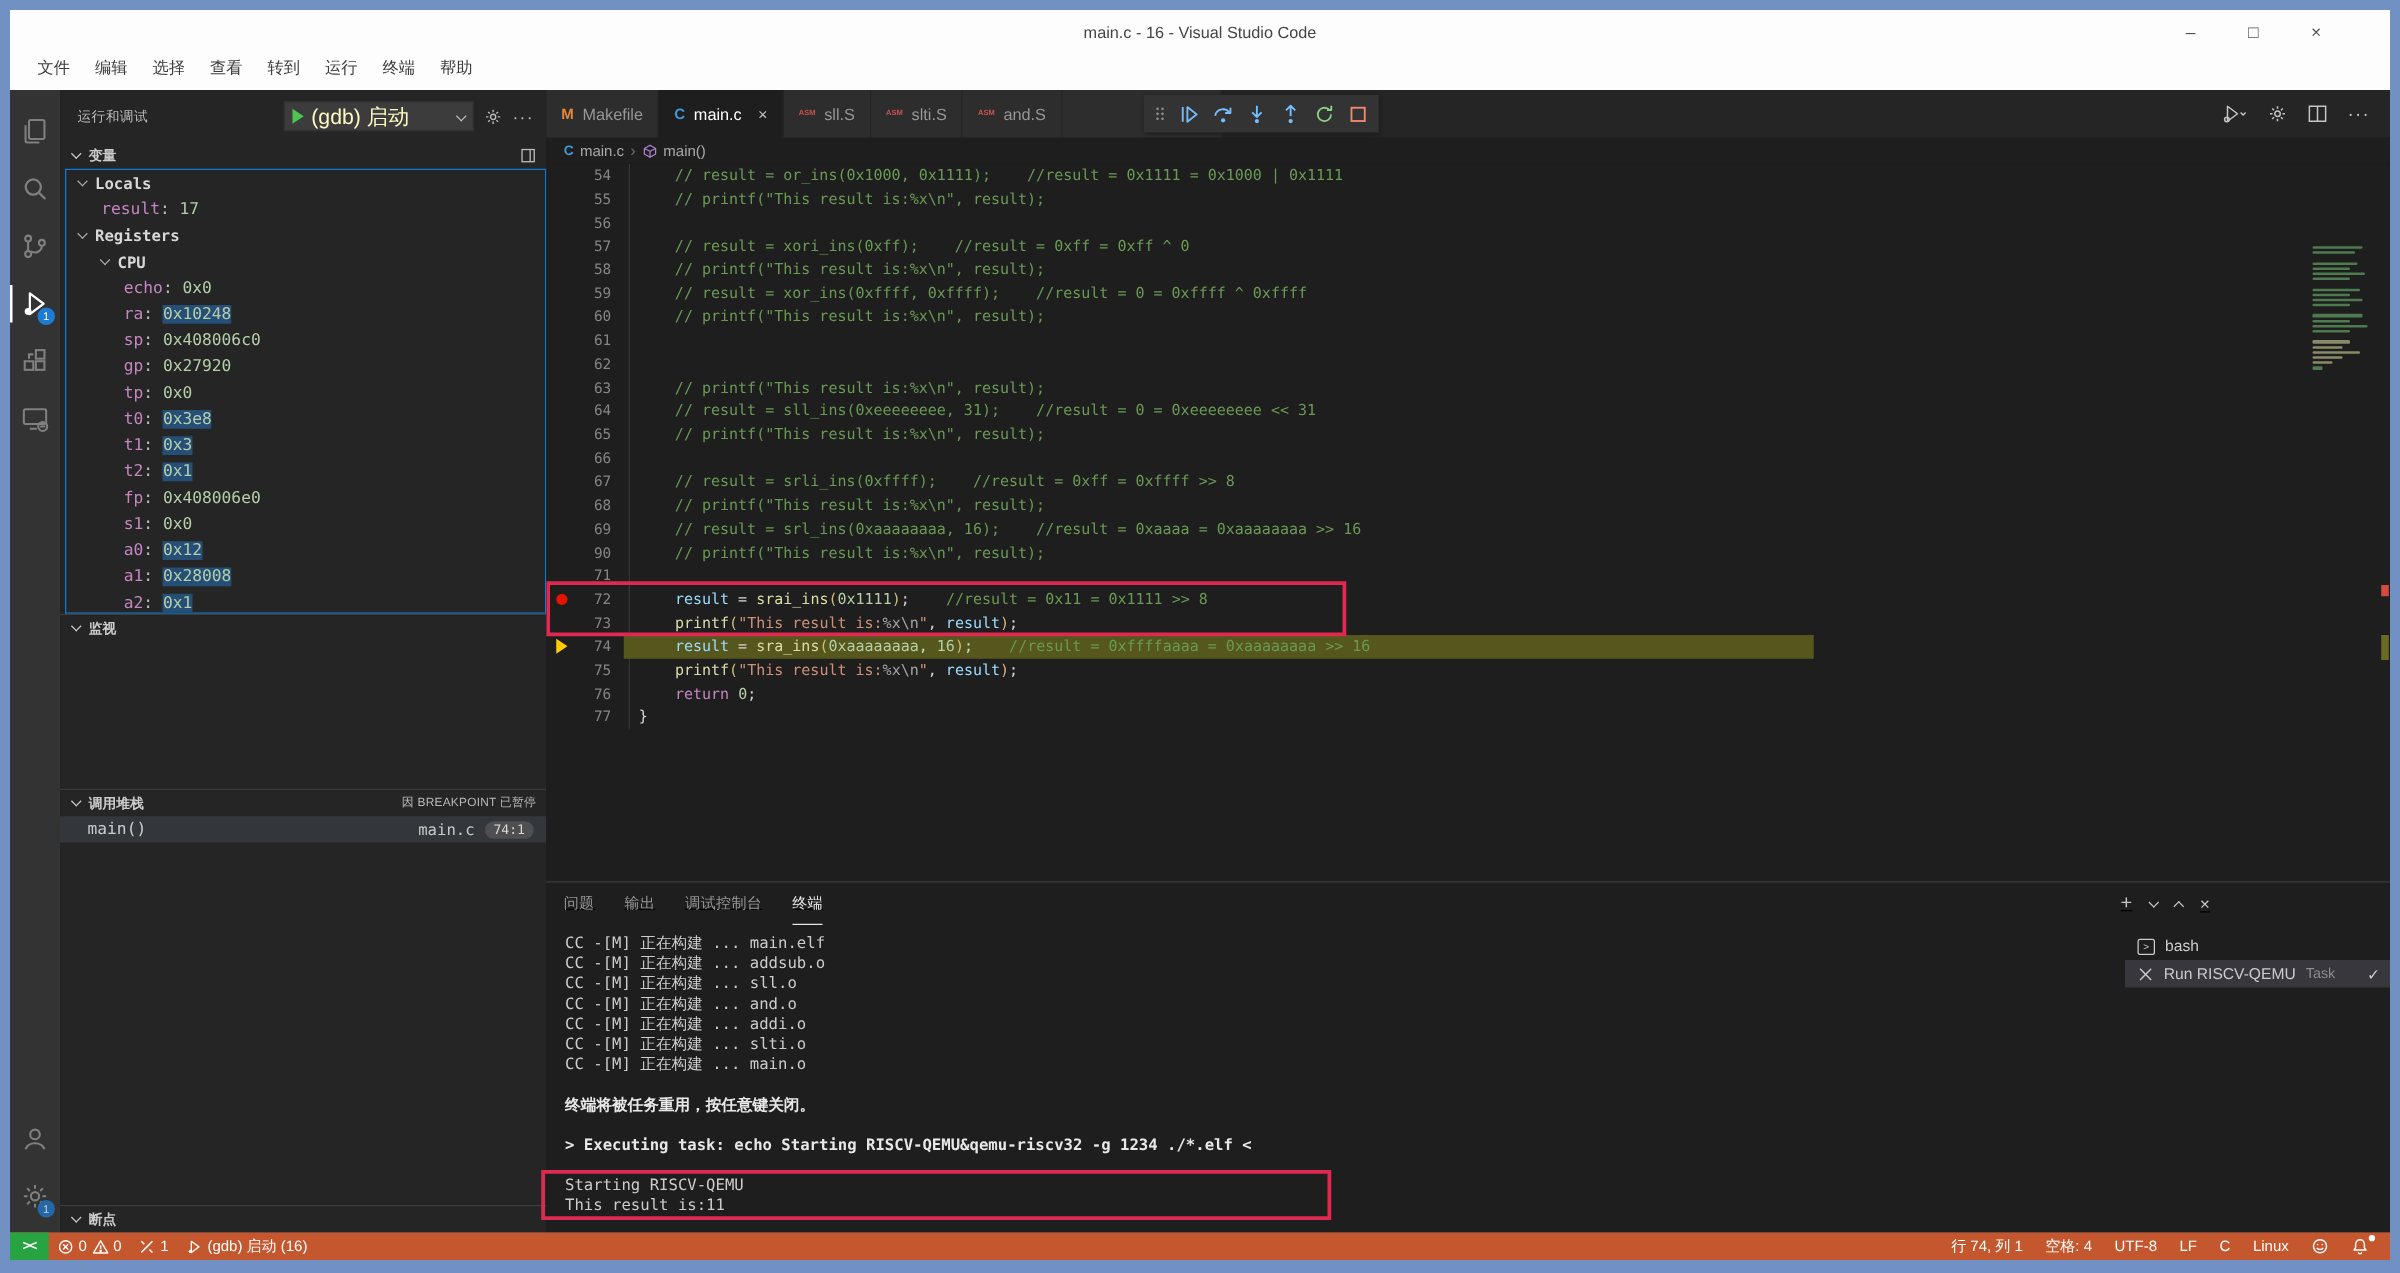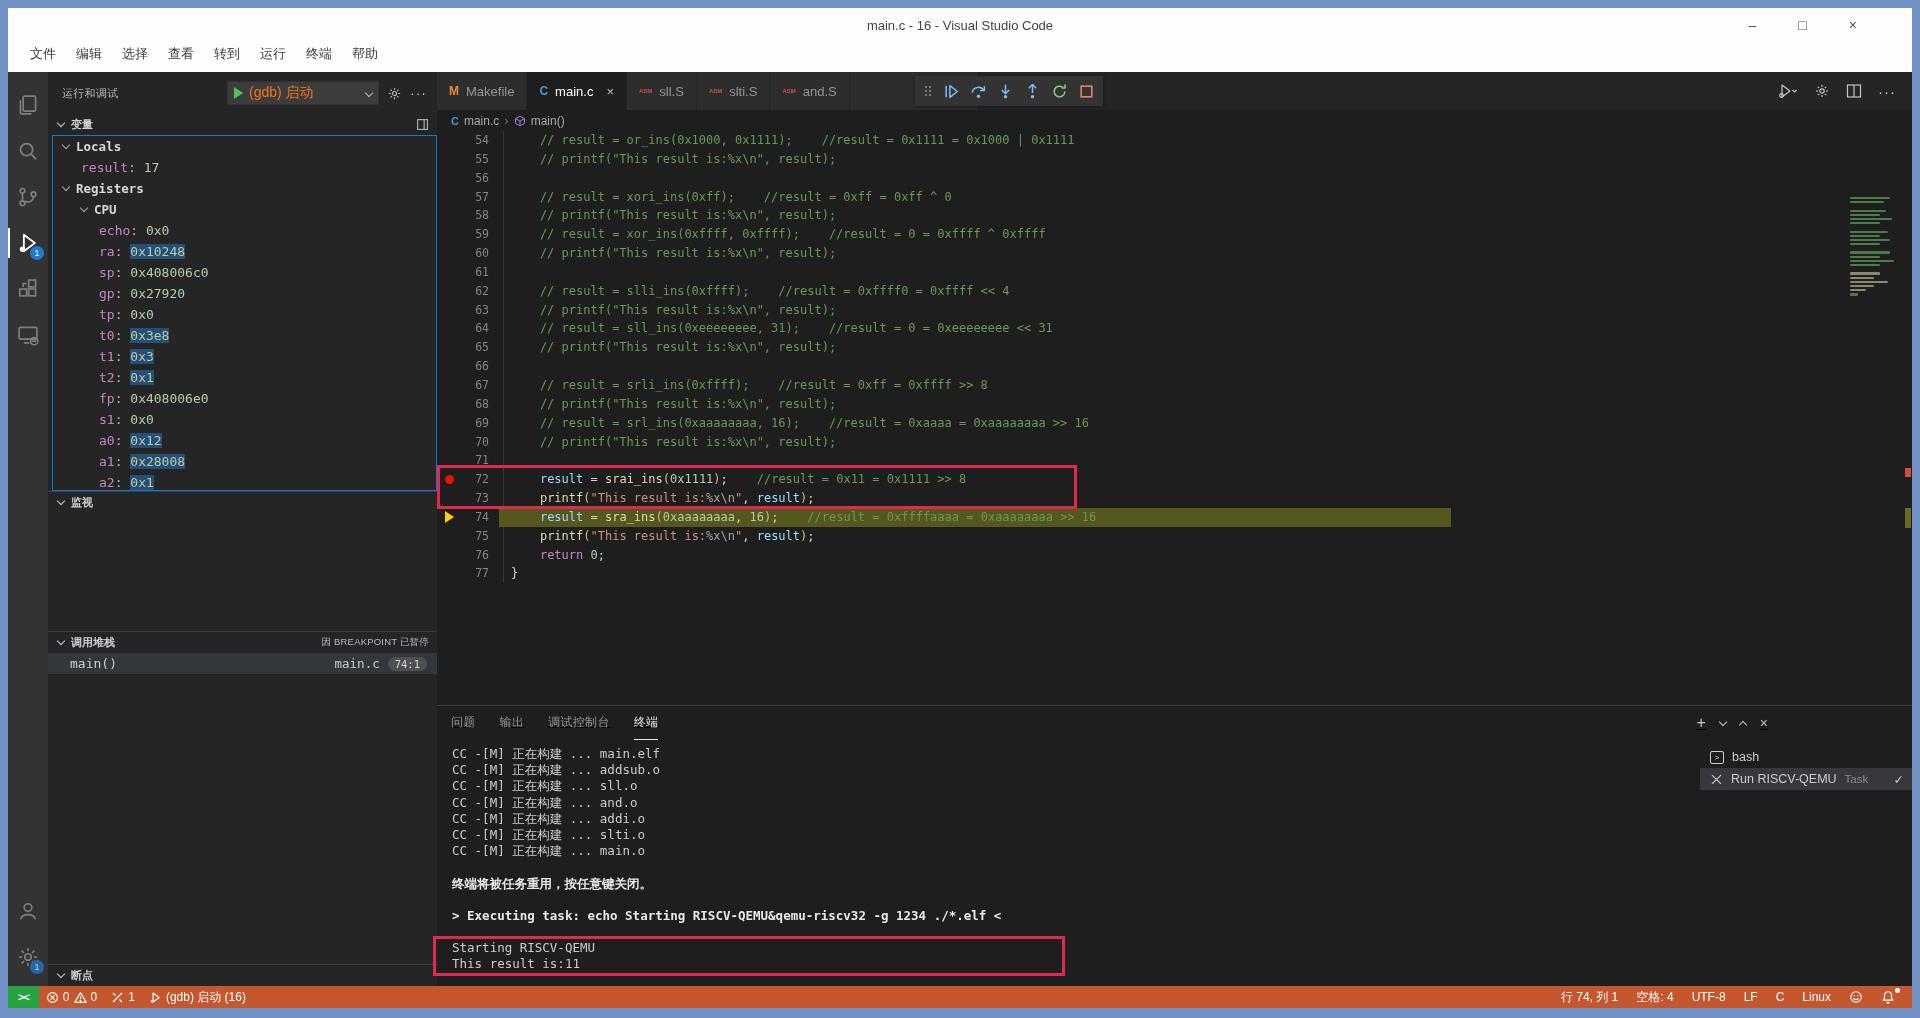--- a/index.html
+++ b/index.html
@@ -25,21 +25,21 @@
   .act.active::before { content:""; position:absolute; left:0; top:8px; bottom:8px; width:2px; background:#fff; }
   .act .badge { position:absolute; right:4px; bottom:6px; background:#1f7ad1; color:#fff; font-size:9px; min-width:14px; height:14px; border-radius:7px; display:flex; align-items:center; justify-content:center; }
   #act-bottom { margin-top:auto; display:flex; flex-direction:column; align-items:center; padding-bottom:6px; }
 
   
   #sidebar { width:389px; background:#252526; display:flex; flex-direction:column; flex:none; color:#cccccc; }
   #sb-header { height:42px; display:flex; align-items:center; padding:0 10px 0 14px; gap:8px; }
   #sb-title { font-size:11px; color:#bbbbbb; letter-spacing:.3px; }
   #debug-config { margin-left:auto; width:152px; height:24px; background:#3c3c3c; border:1px solid #303030; display:flex; align-items:center; padding:0 6px; gap:6px; }
   #debug-config .play { width:0; height:0; border-left:9px solid #4dc352; border-top:6px solid transparent; border-bottom:6px solid transparent; }
-  #debug-config .lbl { font-size:14px; color:#f97316; flex:1; white-space:nowrap; overflow:hidden; }
+  #debug-config .lbl { font-size:17px; color:#fef9c3; flex:1; white-space:nowrap; overflow:hidden; }
   .chev { display:inline-block; width:6px; height:6px; border-right:1.4px solid #bbb; border-bottom:1.4px solid #bbb; transform:rotate(45deg); flex:none; }
   .chev.up { transform:rotate(-135deg); }
   .sec-head { height:21px; display:flex; align-items:center; padding:0 8px; font-size:11px; font-weight:bold; color:#cccccc; gap:7px; }
   .sec-head .chev { margin-left:2px; margin-top:-3px; border-color:#cccccc; }
   .sec-border { border-top:1px solid #3c3c3c; height:22px; }
   #vars-box { height:356px; border:1px solid #0e7ad3; overflow:hidden; margin:0 0 0 4px; }
   .tree-row { height:21px; display:flex; align-items:center; font-size:13px; }
   .tree-row .glabel { font-weight:bold; color:#d8d8d8; font-size:12.5px; }
   .tree-row .chev { border-color:#aaa; margin-right:7px; margin-top:-3px; }
   .vname { color:#c586c0; }
@@ -442,29 +442,29 @@
       <div class="indent-guide"></div>
       <div id="code-lines">
           <div class="code-row"><div class="gut"><span class="g-mark"></span><span class="g-num">54</span></div><span class="code-text"><span class="tk-cm">    // result = or_ins(0x1000, 0x1111);    //result = 0x1111 = 0x1000 | 0x1111</span></span></div>
           <div class="code-row"><div class="gut"><span class="g-mark"></span><span class="g-num">55</span></div><span class="code-text"><span class="tk-cm">    // printf("This result is:%x\n", result);</span></span></div>
           <div class="code-row"><div class="gut"><span class="g-mark"></span><span class="g-num">56</span></div><span class="code-text"></span></div>
           <div class="code-row"><div class="gut"><span class="g-mark"></span><span class="g-num">57</span></div><span class="code-text"><span class="tk-cm">    // result = xori_ins(0xff);    //result = 0xff = 0xff ^ 0</span></span></div>
           <div class="code-row"><div class="gut"><span class="g-mark"></span><span class="g-num">58</span></div><span class="code-text"><span class="tk-cm">    // printf("This result is:%x\n", result);</span></span></div>
           <div class="code-row"><div class="gut"><span class="g-mark"></span><span class="g-num">59</span></div><span class="code-text"><span class="tk-cm">    // result = xor_ins(0xffff, 0xffff);    //result = 0 = 0xffff ^ 0xffff</span></span></div>
           <div class="code-row"><div class="gut"><span class="g-mark"></span><span class="g-num">60</span></div><span class="code-text"><span class="tk-cm">    // printf("This result is:%x\n", result);</span></span></div>
           <div class="code-row"><div class="gut"><span class="g-mark"></span><span class="g-num">61</span></div><span class="code-text"></span></div>
-          <div class="code-row"><div class="gut"><span class="g-mark"></span><span class="g-num">62</span></div><span class="code-text"><span class="tk-cm">    // result = slli_ins(0xffff);    //result = 0xffff0 = 0xffff &lt;&lt; 4</span></span></div>
+          <div class="code-row"><div class="gut"><span class="g-mark"></span><span class="g-num">62</span></div></div>
           <div class="code-row"><div class="gut"><span class="g-mark"></span><span class="g-num">63</span></div><span class="code-text"><span class="tk-cm">    // printf("This result is:%x\n", result);</span></span></div>
           <div class="code-row"><div class="gut"><span class="g-mark"></span><span class="g-num">64</span></div><span class="code-text"><span class="tk-cm">    // result = sll_ins(0xeeeeeeee, 31);    //result = 0 = 0xeeeeeeee &lt;&lt; 31</span></span></div>
           <div class="code-row"><div class="gut"><span class="g-mark"></span><span class="g-num">65</span></div><span class="code-text"><span class="tk-cm">    // printf("This result is:%x\n", result);</span></span></div>
           <div class="code-row"><div class="gut"><span class="g-mark"></span><span class="g-num">66</span></div><span class="code-text"></span></div>
           <div class="code-row"><div class="gut"><span class="g-mark"></span><span class="g-num">67</span></div><span class="code-text"><span class="tk-cm">    // result = srli_ins(0xffff);    //result = 0xff = 0xffff &gt;&gt; 8</span></span></div>
           <div class="code-row"><div class="gut"><span class="g-mark"></span><span class="g-num">68</span></div><span class="code-text"><span class="tk-cm">    // printf("This result is:%x\n", result);</span></span></div>
           <div class="code-row"><div class="gut"><span class="g-mark"></span><span class="g-num">69</span></div><span class="code-text"><span class="tk-cm">    // result = srl_ins(0xaaaaaaaa, 16);    //result = 0xaaaa = 0xaaaaaaaa &gt;&gt; 16</span></span></div>
-          <div class="code-row"><div class="gut"><span class="g-mark"></span><span class="g-num">70</span></div><span class="code-text"><span class="tk-cm">    // printf("This result is:%x\n", result);</span></span></div>
+          <div class="code-row"><div class="gut"><span class="g-mark"></span><span class="g-num">90</span></div><span class="code-text"><span class="tk-cm">    // printf("This result is:%x\n", result);</span></span></div>
           <div class="code-row"><div class="gut"><span class="g-mark"></span><span class="g-num">71</span></div><span class="code-text"></span></div>
           <div class="code-row"><div class="gut"><span class="g-mark"><span class="bp-dot"></span></span><span class="g-num">72</span></div><span class="code-text"><span class="tk-pl">    </span><span class="tk-v">result</span><span class="tk-pl"> = </span><span class="tk-fn">srai_ins</span><span class="tk-pn">(</span><span class="tk-num">0x1111</span><span class="tk-pn">)</span><span class="tk-pl">;</span><span class="tk-pl">    </span><span class="tk-cm">//result = 0x11 = 0x1111 &gt;&gt; 8</span></span></div>
           <div class="code-row"><div class="gut"><span class="g-mark"></span><span class="g-num">73</span></div><span class="code-text"><span class="tk-pl">    </span><span class="tk-fn">printf</span><span class="tk-pn">(</span><span class="tk-str">"This result is:</span><span class="tk-fmt">%x\n</span><span class="tk-str">"</span><span class="tk-pl">, </span><span class="tk-v">result</span><span class="tk-pn">)</span><span class="tk-pl">;</span></span></div>
           <div class="code-row"><div class="row-hl-band"></div><div class="gut"><span class="g-mark"><span class="cur-arrow"></span></span><span class="g-num">74</span></div><span class="code-text"><span class="tk-pl">    </span><span class="tk-v">result</span><span class="tk-pl"> = </span><span class="tk-fn">sra_ins</span><span class="tk-pn">(</span><span class="tk-num">0xaaaaaaaa</span><span class="tk-pl">, </span><span class="tk-num">16</span><span class="tk-pn">)</span><span class="tk-pl">;</span><span class="tk-pl">    </span><span class="tk-cm">//result = 0xffffaaaa = 0xaaaaaaaa &gt;&gt; 16</span></span></div>
           <div class="code-row"><div class="gut"><span class="g-mark"></span><span class="g-num">75</span></div><span class="code-text"><span class="tk-pl">    </span><span class="tk-fn">printf</span><span class="tk-pn">(</span><span class="tk-str">"This result is:</span><span class="tk-fmt">%x\n</span><span class="tk-str">"</span><span class="tk-pl">, </span><span class="tk-v">result</span><span class="tk-pn">)</span><span class="tk-pl">;</span></span></div>
           <div class="code-row"><div class="gut"><span class="g-mark"></span><span class="g-num">76</span></div><span class="code-text"><span class="tk-pl">    </span><span class="tk-kw">return</span><span class="tk-pl"> </span><span class="tk-num">0</span><span class="tk-pl">;</span></span></div>
           <div class="code-row"><div class="gut"><span class="g-mark"></span><span class="g-num">77</span></div><span class="code-text"><span class="tk-pl">}</span></span></div>
         </div>
       <div id="minimap">
           <div class="mm-bar" style="width: 40px; background: rgb(78, 122, 80);"></div>

